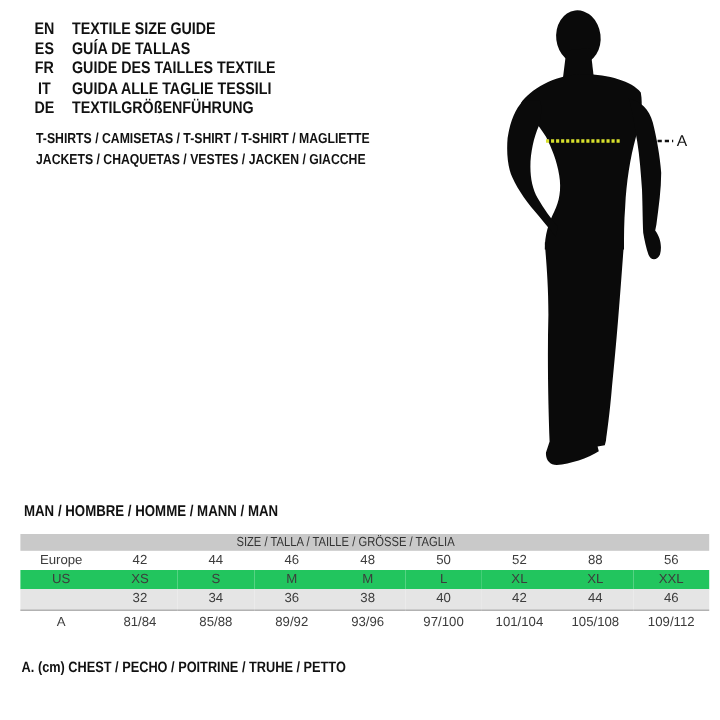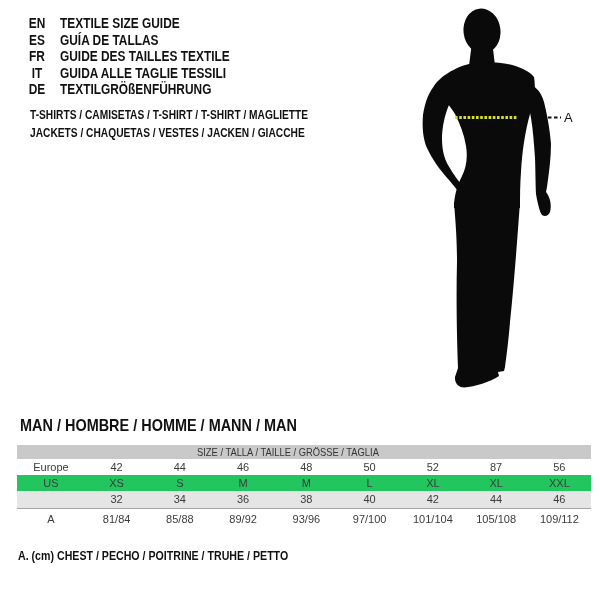--- a/index.html
+++ b/index.html
@@ -17,21 +17,21 @@
   .lang-code{width:40px;}
 
   
   .cats{position:absolute;top:106px;left:30px;font-weight:bold;font-size:12px;}
   .cat-line{height:18px;line-height:18px;}
 
   
   .figure-wrap{position:absolute;left:370px;top:0;width:230px;height:400px;}
 
   
-  .section-title{position:absolute;left:20px;top:418px;font-weight:bold;font-size:17px;line-height:16px;}
+  .section-title{position:absolute;left:20px;top:418px;font-weight:bold;font-size:13px;line-height:16px;}
 
   
   table.sizes{
     position:absolute;left:17px;top:445px;width:574px;
     border-collapse:collapse;table-layout:fixed;
     font-size:11px;color:#3c3c3c;line-height:1;
   }
   table.sizes td{padding:0;text-align:center;vertical-align:middle;}
   td.hdr{background:#c9c9c9;color:#333;text-align:left;padding-left:4px;height:14px;font-size:11px;}
   td.rowlabel{text-align:left;padding-left:4px;color:#3c3c3c;}
@@ -121,21 +121,21 @@
     <td class="hdr" colspan="9"><span class="cond">SIZE / TALLA / TAILLE / GRÖSSE / TAGLIA</span></td>
   </tr>
   <tr class="r-europe">
     <td class="rowlabel">Europe</td>
     <td>42</td>
     <td>44</td>
     <td>46</td>
     <td>48</td>
     <td>50</td>
     <td>52</td>
-    <td>87</td>
+    <td>88</td>
     <td>56</td>
   </tr>
   <tr class="r-shade">
     <td class="rowlabel">US</td>
     <td>XS</td>
     <td>S</td>
     <td>M</td>
     <td>M</td>
     <td>L</td>
     <td>XL</td>

